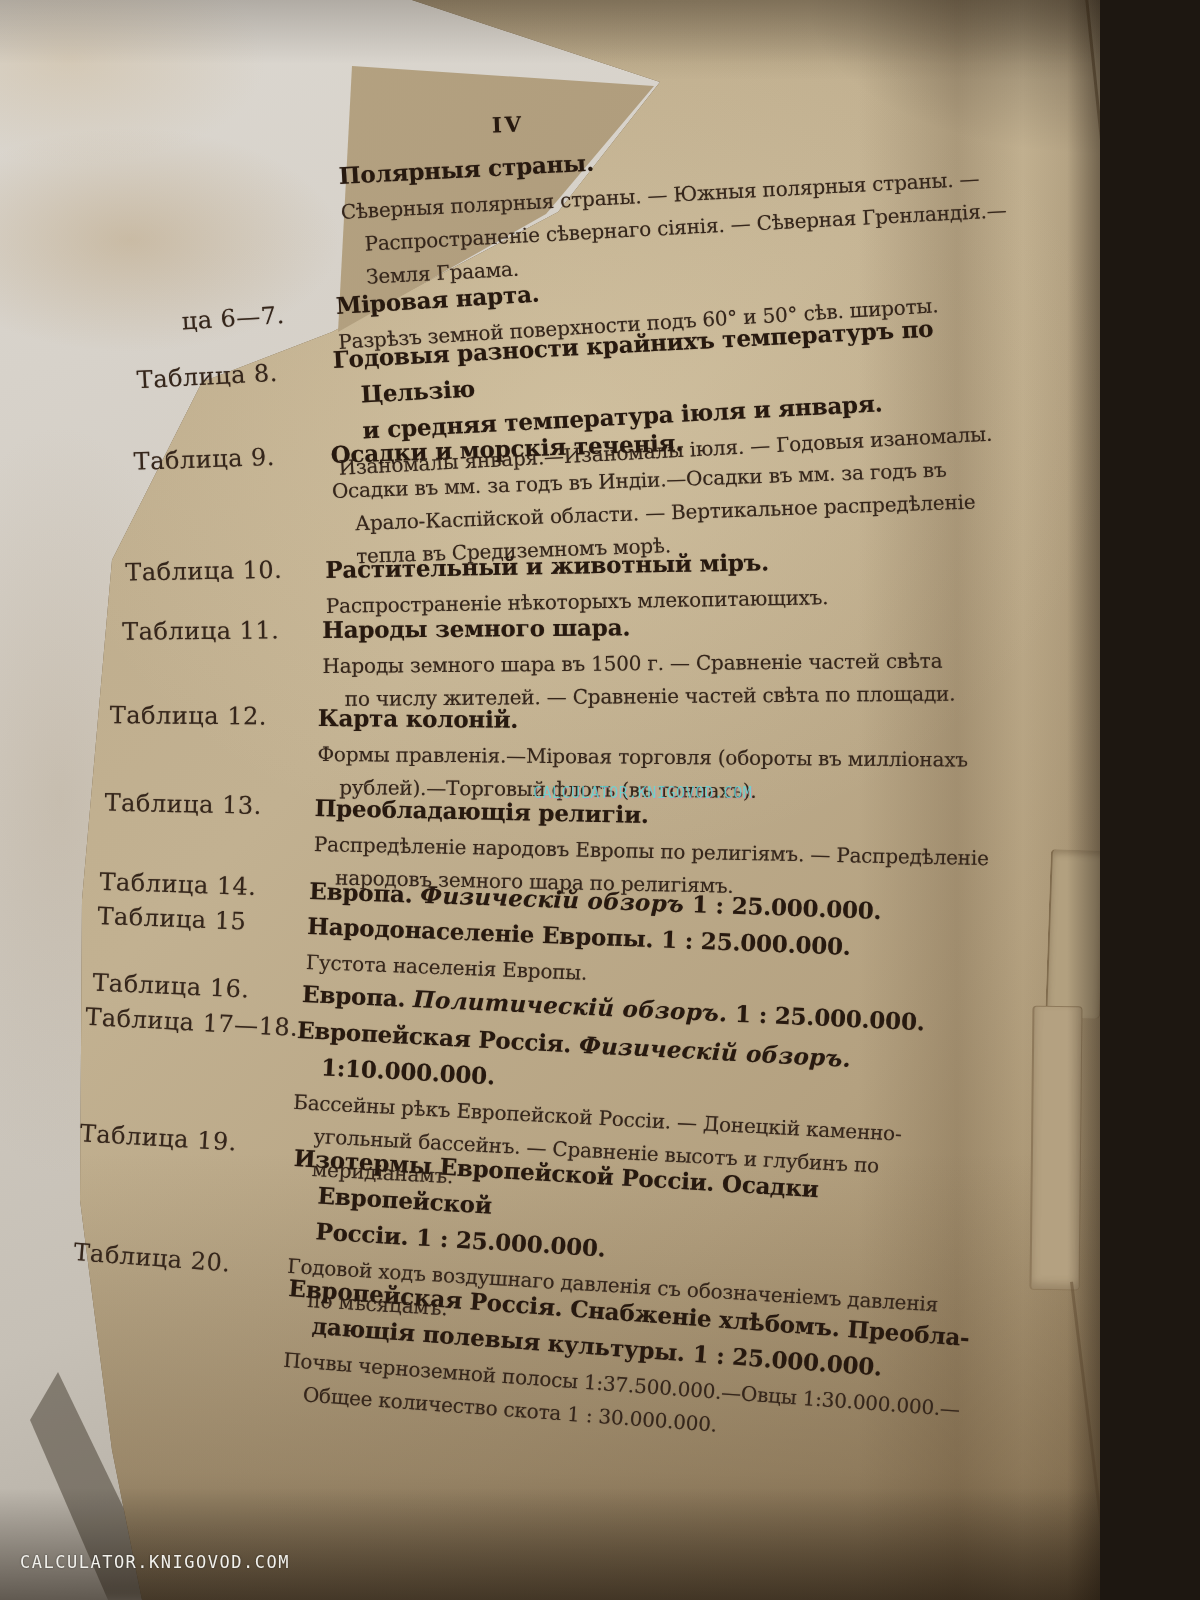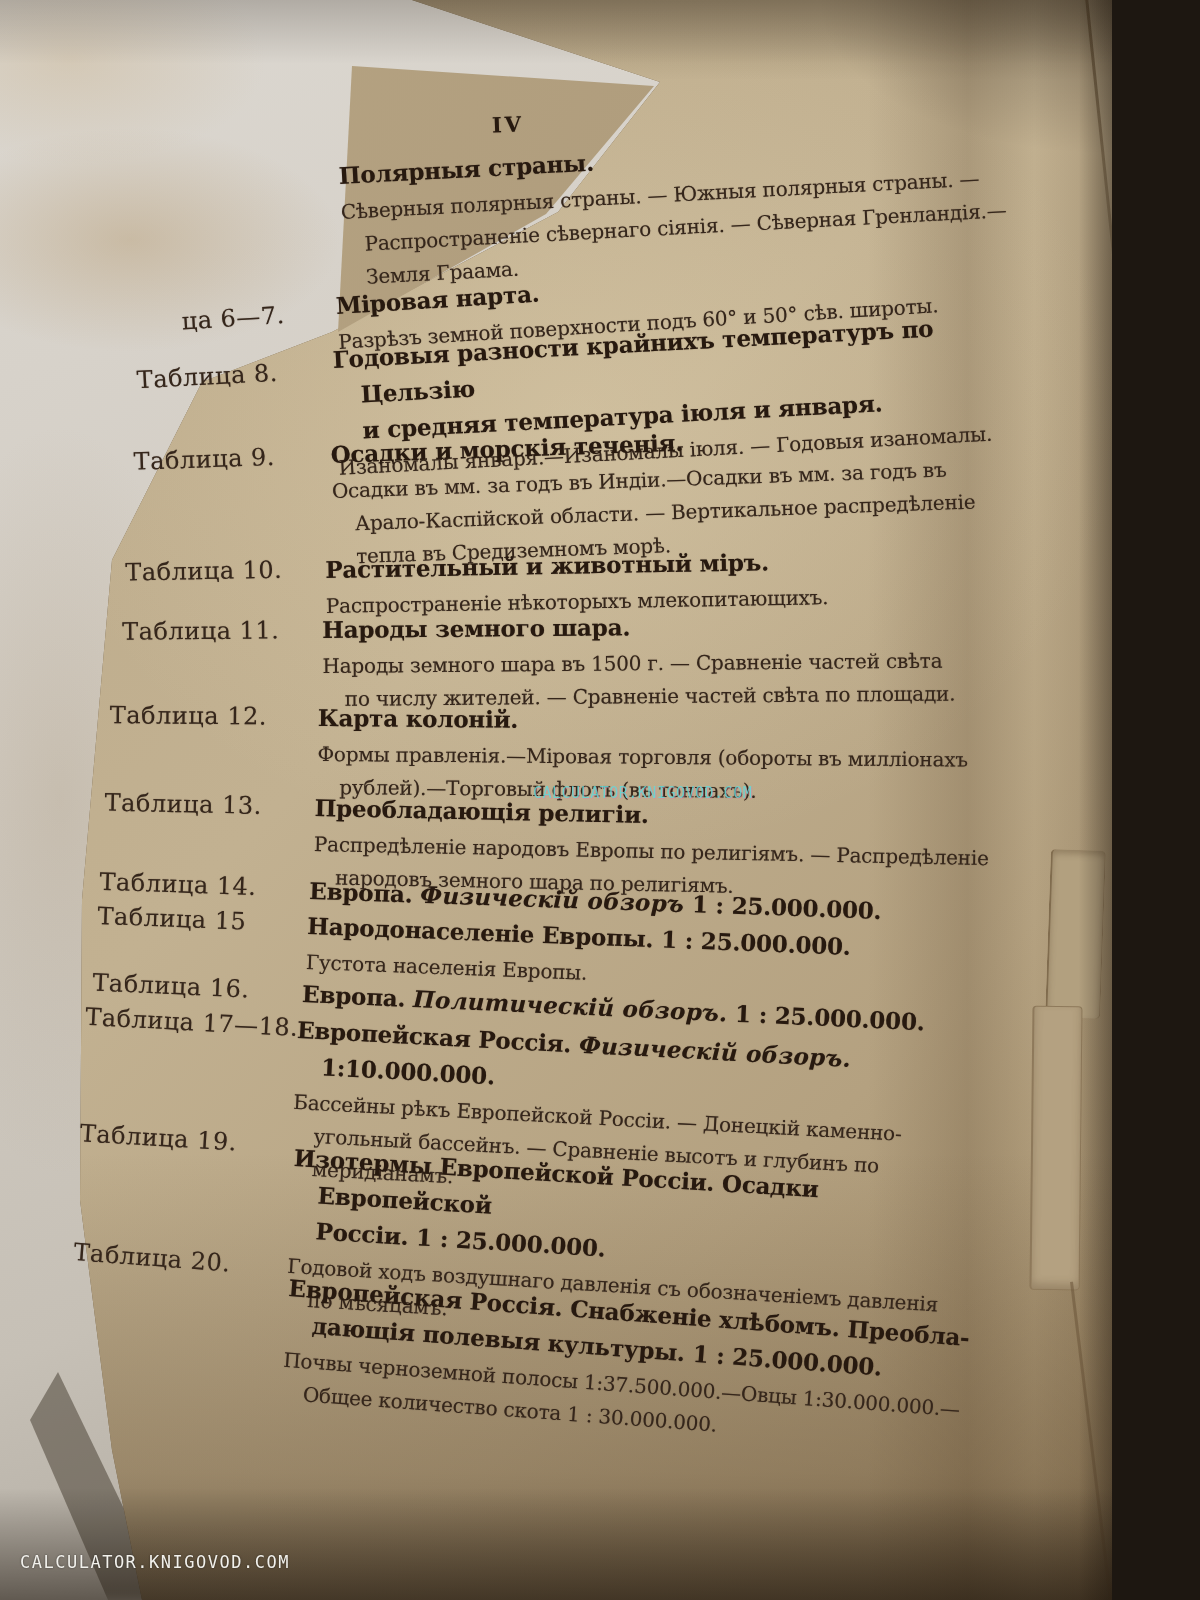--- a/index.html
+++ b/index.html
@@ -1,17 +1,17 @@
 <!DOCTYPE html>
 <html style="--ink: #35261b; --ink-bold: #27190f; --paper: #bcaa8a; --underpaper: #d2ccc3; --wm-cyan: rgba(100,216,214,0.85); --wm-white: #f2f1ec;"><head>
 <meta charset="utf-8">
 <style>
   html,body{margin:0;padding:0;background:#1d1711;}
   #photo{position:relative;width:1100px;height:1600px;overflow:hidden;
-         background:#6f5e45;font-family:"DejaVu Serif","Liberation Serif",serif;padding-left:12px;}
+         background:#6f5e45;font-family:"DejaVu Serif","Liberation Serif",serif;}
 
   
   #underpaper{position:absolute;inset:0;
     clip-path:polygon(0 0,412px 0,660px 82px,558px 212px,332px 332px,202px 382px,112px 560px,82px 900px,80px 1200px,112px 1450px,142px 1600px,0 1600px);
     background:
       radial-gradient(300px 160px at 130px 240px, rgba(176,146,100,.38), transparent 70%),
       radial-gradient(280px 150px at 70px 60px,  rgba(196,170,128,.32), transparent 70%),
       radial-gradient(200px 500px at 60px 800px, rgba(167,148,118,.25), transparent 75%),
       linear-gradient(160deg,#dcd8d1 0%, #d2ccc3 38%, #c6c0b6 68%, #a9a399 92%, #8f897d 100%);
     filter:drop-shadow(2px 2px 4px rgba(25,18,10,.45));}

